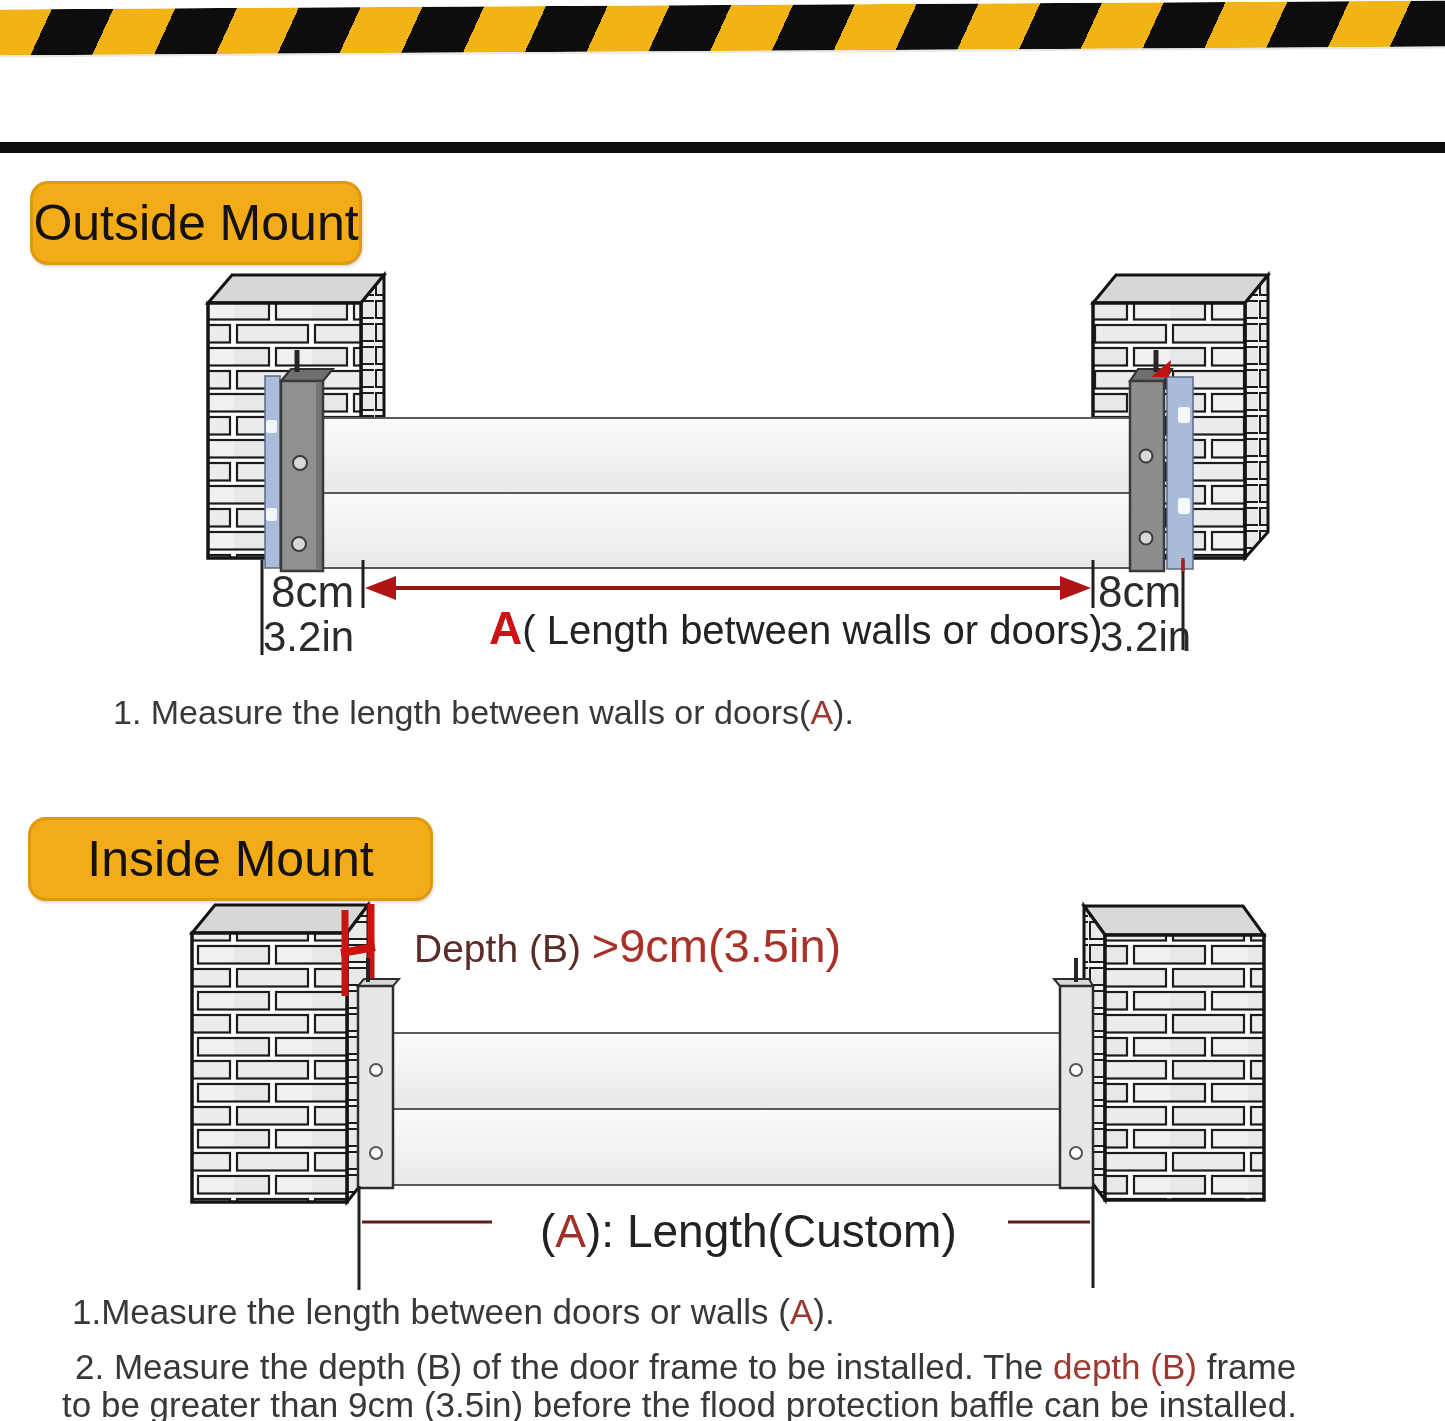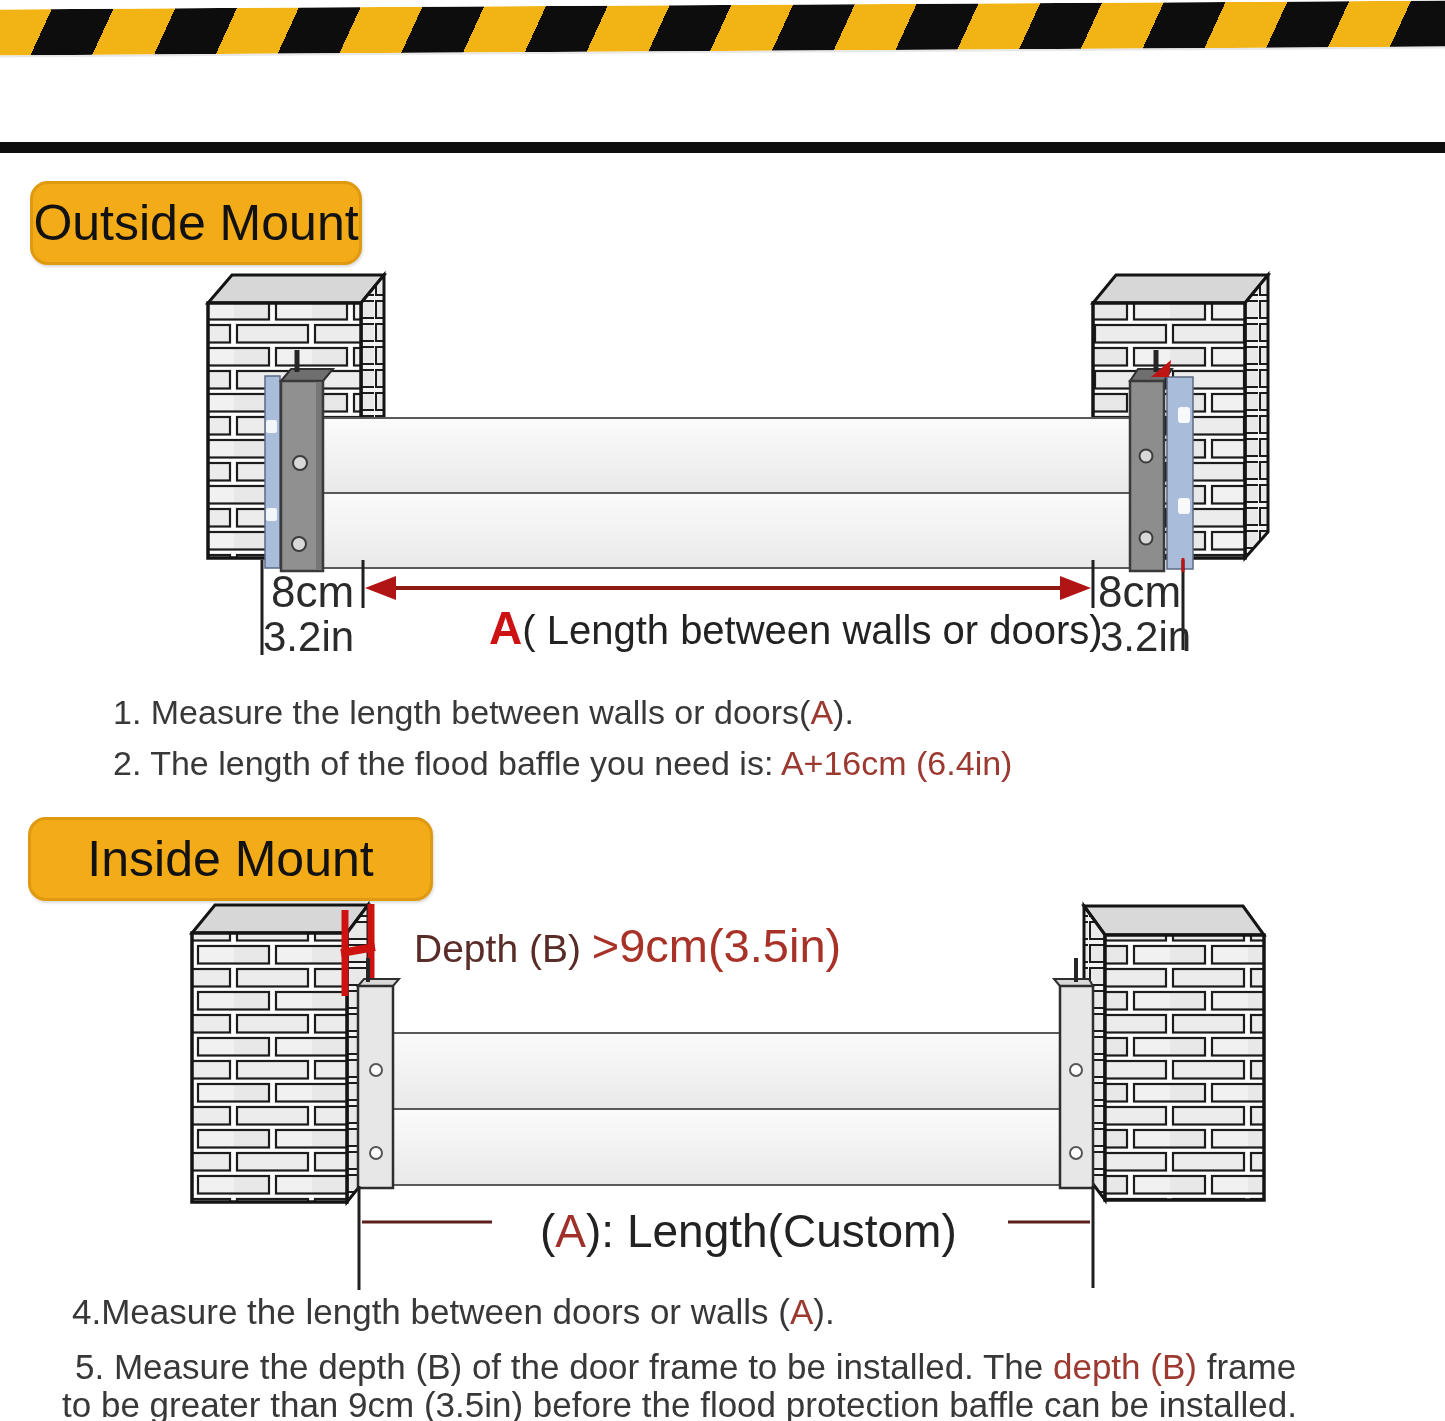--- a/index.html
+++ b/index.html
@@ -189,27 +189,24 @@
     </g>
   </svg>
 
   <div id="depth-label">
     <span class="maroon">Depth (B) </span><span class="bigred">&gt;9cm(3.5in)</span>
   </div>
 
   <div class="step" style="left:113px;top:693px">
     <span>1. Measure the length between walls or doors(</span><span class="dimred">A</span><span>).</span>
   </div>
-  <div class="step" style="left:113px;top:744px">
-    <span>2. The length of the flood baffle you need is: </span><span class="dimred">A+16cm (6.4in)</span><span></span>
-  </div>
 
   <div class="step bottom" style="left:72px;top:1292px">
-    <span>4.Measure the length between doors or walls (</span><span class="dimred">A</span><span>).</span>
+    <span>1.Measure the length between doors or walls (</span><span class="dimred">A</span><span>).</span>
   </div>
   <div class="step bottom" style="left:75px;top:1347px">
-    <span>5. Measure the depth (B) of the door frame to be installed. The </span><span class="dimred">depth (B)</span><span> frame</span>
+    <span>2. Measure the depth (B) of the door frame to be installed. The </span><span class="dimred">depth (B)</span><span> frame</span>
   </div>
   <div class="step bottom" style="left:62px;top:1385px">
     <span>to be greater than 9cm (3.5in) before the flood protection baffle can be installed.</span><span class="dimred"></span><span></span>
   </div>
 
 </div>
 
 </body></html>

